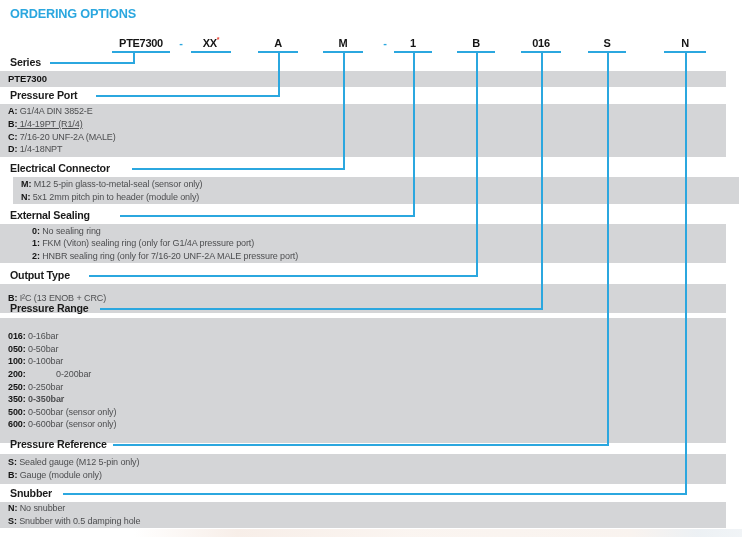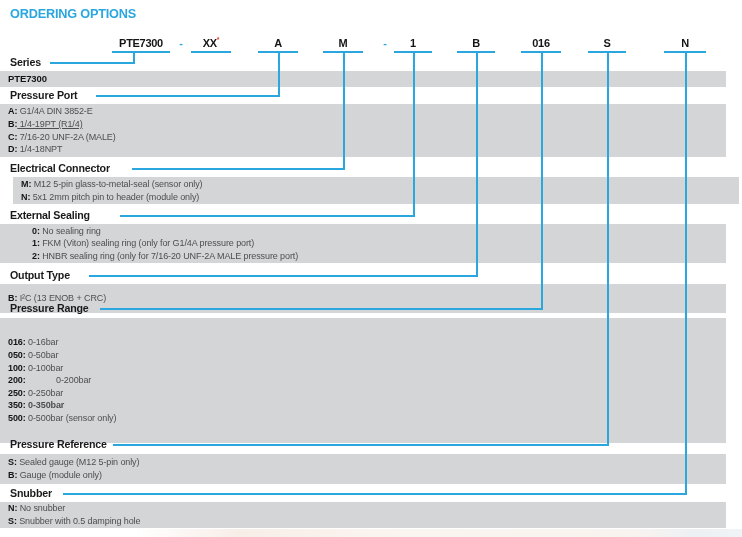--- a/index.html
+++ b/index.html
@@ -73,20 +73,21 @@
       </div>
       <div class="sec-header" style="top: 302px;">Pressure Range</div>
       <div class="band" style="top: 318px; height: 125px; background: rgb(212, 213, 215);">
         <div class="opt"><b class="colon">016</b><span style="white-space: pre;">&nbsp;0-16bar</span></div>
         <div class="opt"><b class="colon">050</b><span style="white-space: pre;">&nbsp;0-50bar</span></div>
         <div class="opt"><b class="colon">100</b><span style="white-space: pre;">&nbsp;0-100bar</span></div>
         <div class="opt"><b class="colon">200</b><span style="white-space: pre; margin-left: 28px;">&nbsp;0-200bar</span></div>
         <div class="opt"><b class="colon">250</b><span style="white-space: pre;">&nbsp;0-250bar</span></div>
         <div class="opt"><b class="colon">350</b><span style="white-space: pre; font-weight: bold;">&nbsp;0-350bar</span></div>
         <div class="opt"><b class="colon">500</b><span style="white-space: pre;">&nbsp;0-500bar (sensor only)</span></div>
+        <div class="opt"><b class="colon">600</b><span style="white-space: pre;">&nbsp;0-600bar (sensor only)</span></div>
       </div>
       <div class="sec-header" style="top: 438px;">Pressure Reference</div>
       <div class="band" style="top: 454px; height: 30px; background: rgb(212, 213, 215);">
         <div class="opt"><b class="colon">S</b><span style="white-space: pre;">&nbsp;Sealed gauge (M12 5-pin only)</span></div>
         <div class="opt"><b class="colon">B</b><span style="white-space: pre;">&nbsp;Gauge (module only)</span></div>
       </div>
       <div class="sec-header" style="top: 487px;">Snubber</div>
       <div class="band" style="top: 502px; height: 26px; background: rgb(212, 213, 215);">
         <div class="opt"><b class="colon">N</b><span style="white-space: pre; text-align: right;">&nbsp;No snubber</span></div>
         <div class="opt"><b class="colon">S</b><span style="white-space: pre;">&nbsp;Snubber with 0.5 damping hole</span></div>

